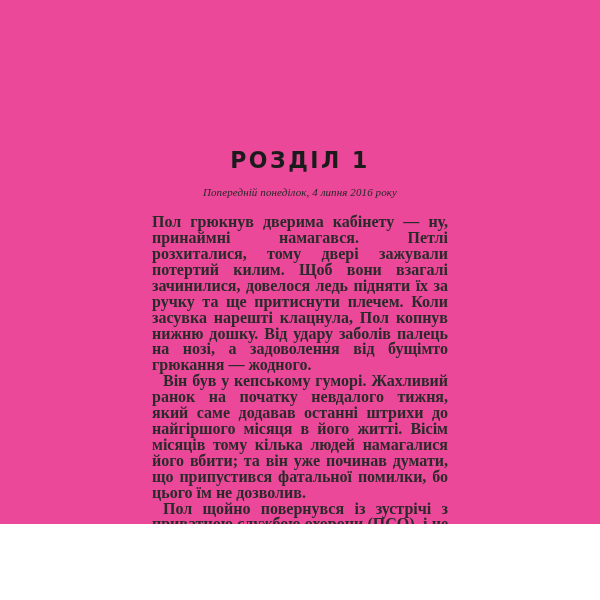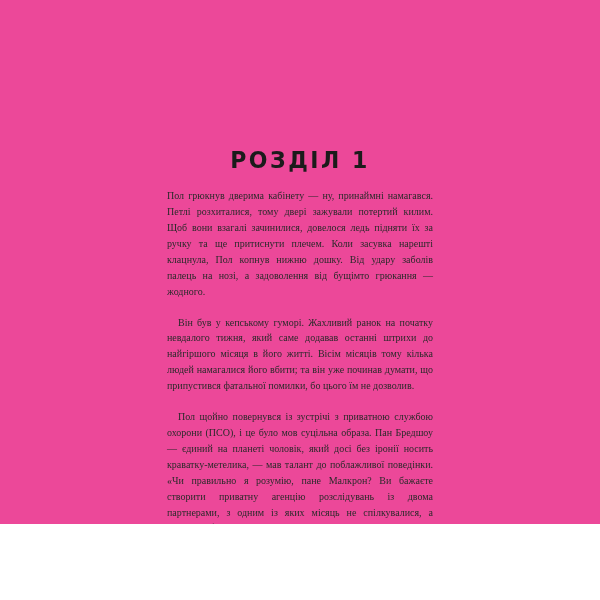--- a/index.html
+++ b/index.html
@@ -40,28 +40,29 @@
     text-align: center;
     color: #262626;
     margin: 14px 0 0 0;
     letter-spacing: 0.1px;
   }
   .body-text {
     margin-top: 16px;
   }
   .body-text p {
     font-family: "Liberation Serif", "DejaVu Serif", serif;
-    font-size: 10px;
+    font-size: 16px;
     line-height: 15.9px;
     color: #2a2a2a;
     text-align: justify;
     text-justify: inter-word;
-    margin: 15px;
+    margin: 0;
     text-indent: 11px;
     hyphens: manual;
+    font-weight: bold;
     -webkit-hyphens: manual;
   }
   .body-text p.first {
     text-indent: 0;
   }
   .page-number {
     position: absolute;
     left: 0;
     right: 0;
     top: 560px;
@@ -75,20 +76,21 @@
 </style>
 </head>
 <body>
 
 <div class="page">
 
   <div class="text-block">
 
     <h1 class="chapter-title">РОЗДІЛ 1</h1>
 
+    <div class="chapter-subtitle">Попередній понеділок, 4 липня 2016 року</div>
 
     <div class="body-text">
       <p class="first">Пол грюкнув дверима кабінету — ну, принаймні намагався. Петлі розхиталися, тому двері зажували потертий килим. Щоб вони взагалі зачинилися, довелося ледь підняти їх за ручку та ще притиснути плечем. Коли засувка нарешті клацнула, Пол копнув нижню дошку. Від удару заболів палець на нозі, а задоволення від бущімто грюкання — жодного.</p>
       <p>Він був у кепському гуморі. Жахливий ранок на початку невдалого тижня, який саме додавав останні штрихи до найгіршого місяця в його житті. Вісім місяців тому кілька людей намагалися його вбити; та він уже починав думати, що припустився фатальної помилки, бо цього їм не дозволив.</p>
       <p>Пол щойно повернувся із зустрічі з приватною службою охорони (ПСО), і це було мов суцільна образа. Пан Бредшоу — єдиний на планеті чоловік, який досі без іронії носить краватку-метелика, — мав талант до поблажливої поведінки. «Чи правильно я розумію, пане Малкрон? Ви бажаєте створити приватну агенцію розслідувань із двома партнерами, з одним із яких місяць не спілкувалися, а місцеперебування другого вам зараз невідоме?» Пол діяв за принципом «найкраща тактика — чесність» і гадав, що його відвертість себе</p>
     </div>
 
   </div>
 
   <div class="page-number">11</div>

